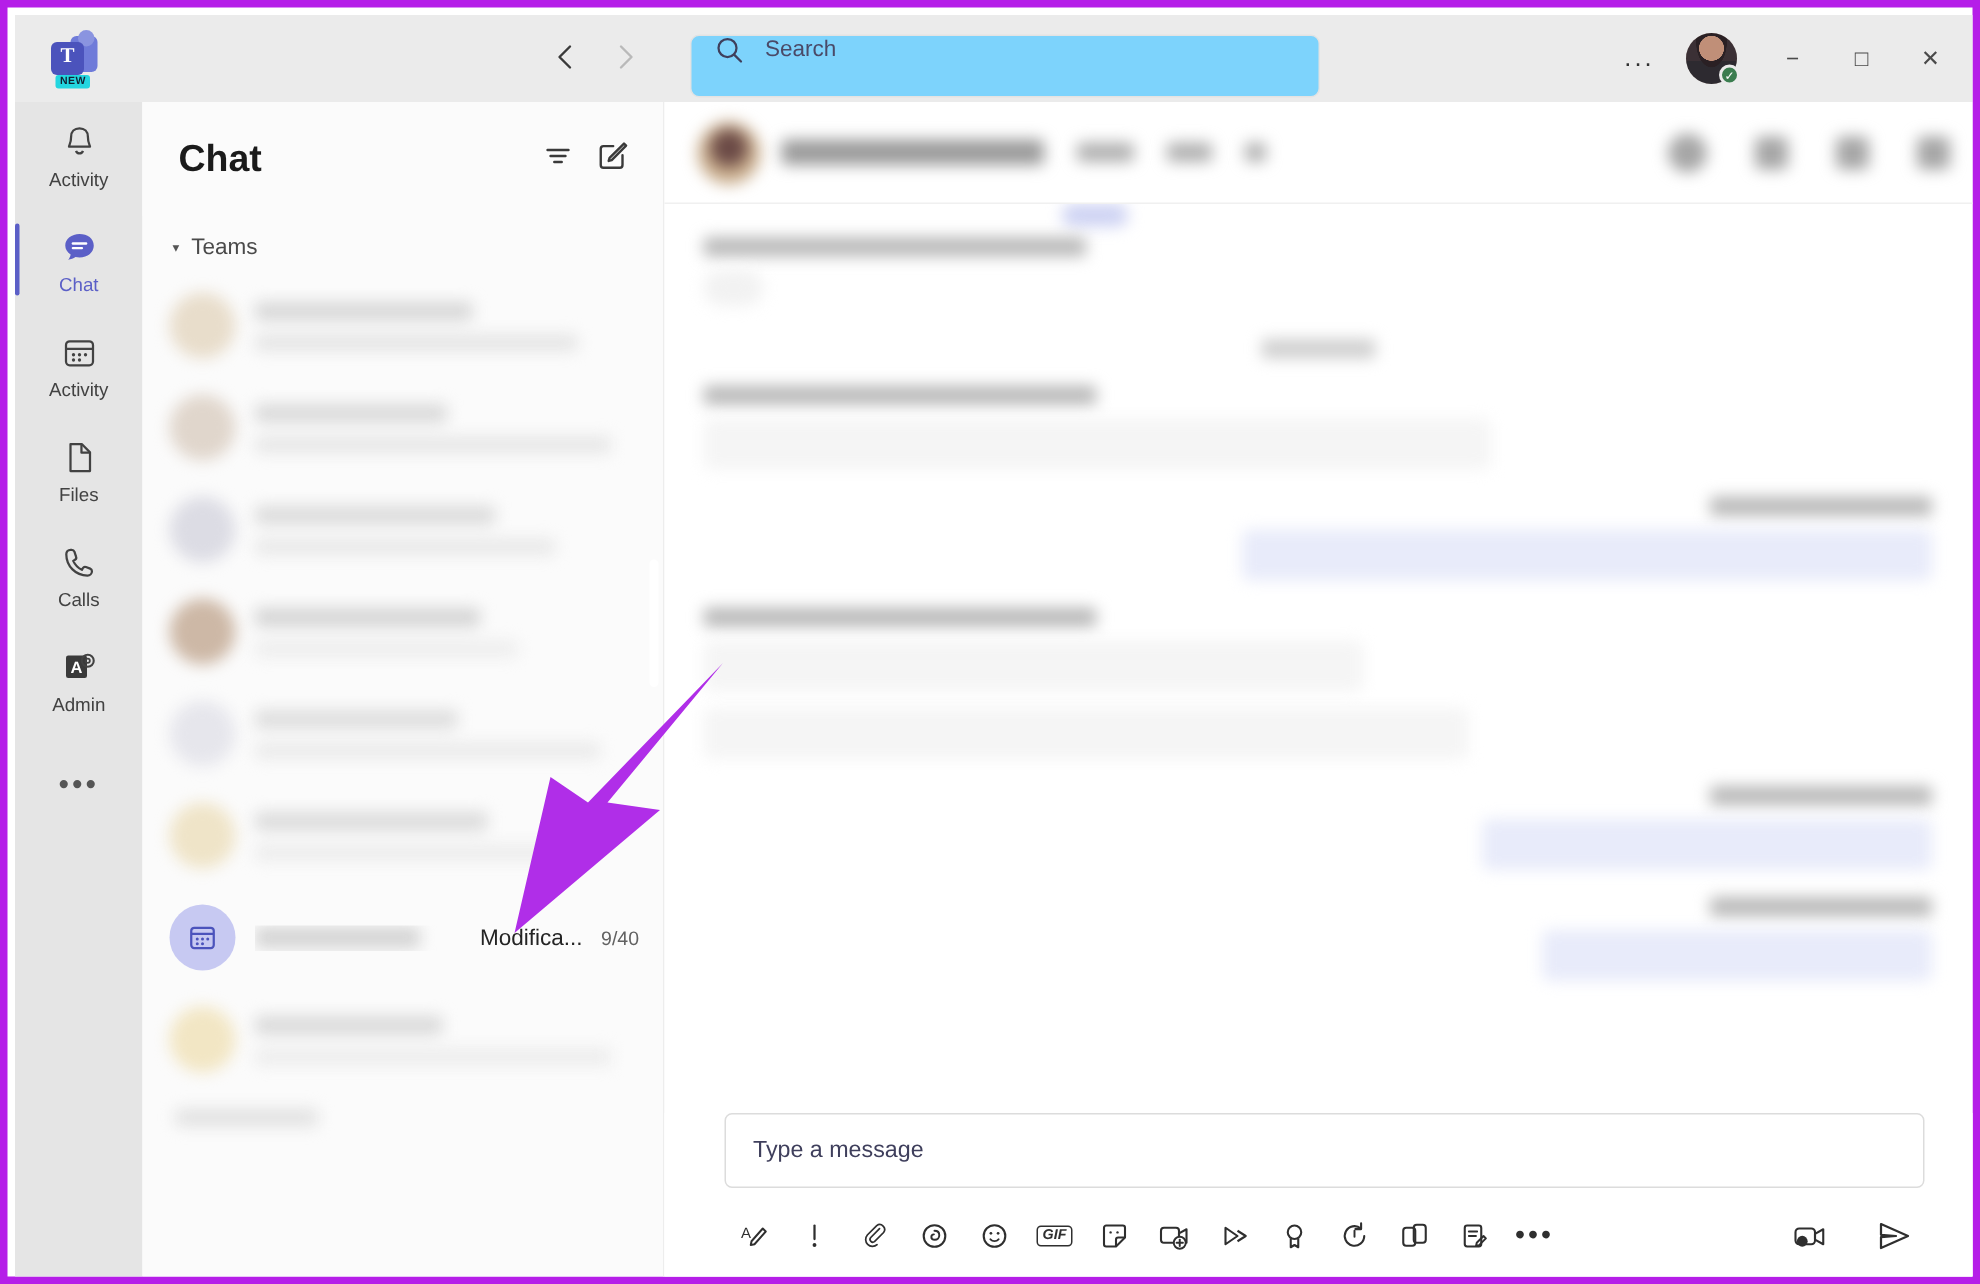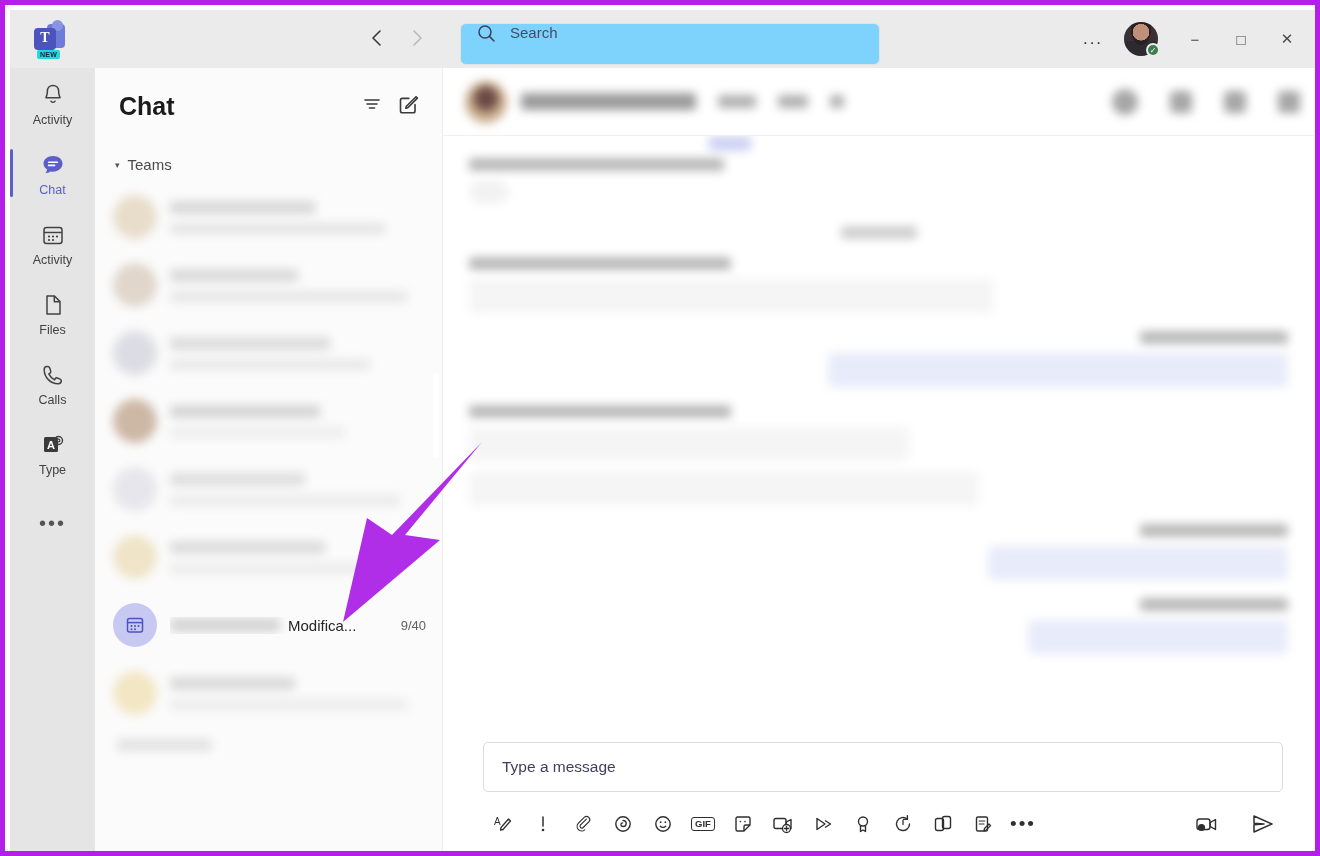--- a/index.html
+++ b/index.html
@@ -183,21 +183,21 @@
     flex: none;
   }
   .chat-row .crtext { flex: 1; margin-left: 13px; overflow: hidden; }
   .crname { height: 13px; border-radius: 3px; margin-bottom: 9px; }
   .crmsg  { height: 11px; border-radius: 3px; }
   .crtime { font-size: 13px; color: #616161; flex: none; margin-left: 8px; }
 
   .blurred { filter: blur(5px); }
 
   .chat-row.highlight .crname-real {
-    font-size: 15px; color: #242424;
+    font-size: 15px; color: #242424; margin-left: 32px;
   }
 
   #list-scrollbar {
     position: absolute;
     right: 3px; top: 305px;
     width: 6px; height: 85px;
     background: #ffffff;
     border-radius: 3px;
   }
 
@@ -296,21 +296,21 @@
     width: 40px; height: 36px;
     display: flex; align-items: center; justify-content: center;
     color: #2f2f2f;
     cursor: pointer;
   }
   .tool.gif {
     font-size: 9.5px; font-weight: bold;
   }
   .tool .gifbox {
     border: 1.6px solid #2f2f2f; border-radius: 3px;
-    padding: 1px 3px; line-height: 10px;
+    padding: 1px 3px; line-height: 10px; font-style: italic;
   }
   .tool-dots { font-size: 19px; letter-spacing: 2px; }
   #tools-right {
     margin-left: auto;
     display: flex; align-items: center; gap: 16px;
   }
 
   
   #annot-arrow {
     position: absolute;
@@ -428,21 +428,21 @@
 
     <div class="rail-item">
       <span class="rail-icon">
         <svg width="28" height="26" viewBox="0 0 28 26">
             <rect x="5" y="5" width="14" height="15" rx="1.5" fill="#3a3a3a"></rect>
             <text x="12" y="16.5" font-size="11" font-family="Liberation Sans, sans-serif" fill="#fff" text-anchor="middle" font-weight="bold">A</text>
             <circle cx="19.5" cy="8.5" r="4" fill="none" stroke="#424242" stroke-width="1.4"></circle>
             <circle cx="19.5" cy="8.5" r="1.4" fill="none" stroke="#424242" stroke-width="1.2"></circle>
           </svg>
       </span>
-      <span class="rlabel">Type</span>
+      <span class="rlabel">Admin</span>
     </div>
 
     <div class="rail-item">
       <span class="rail-dots">•••</span>
     </div>
 
   </div>
 
   <div id="chat-pane">
 

